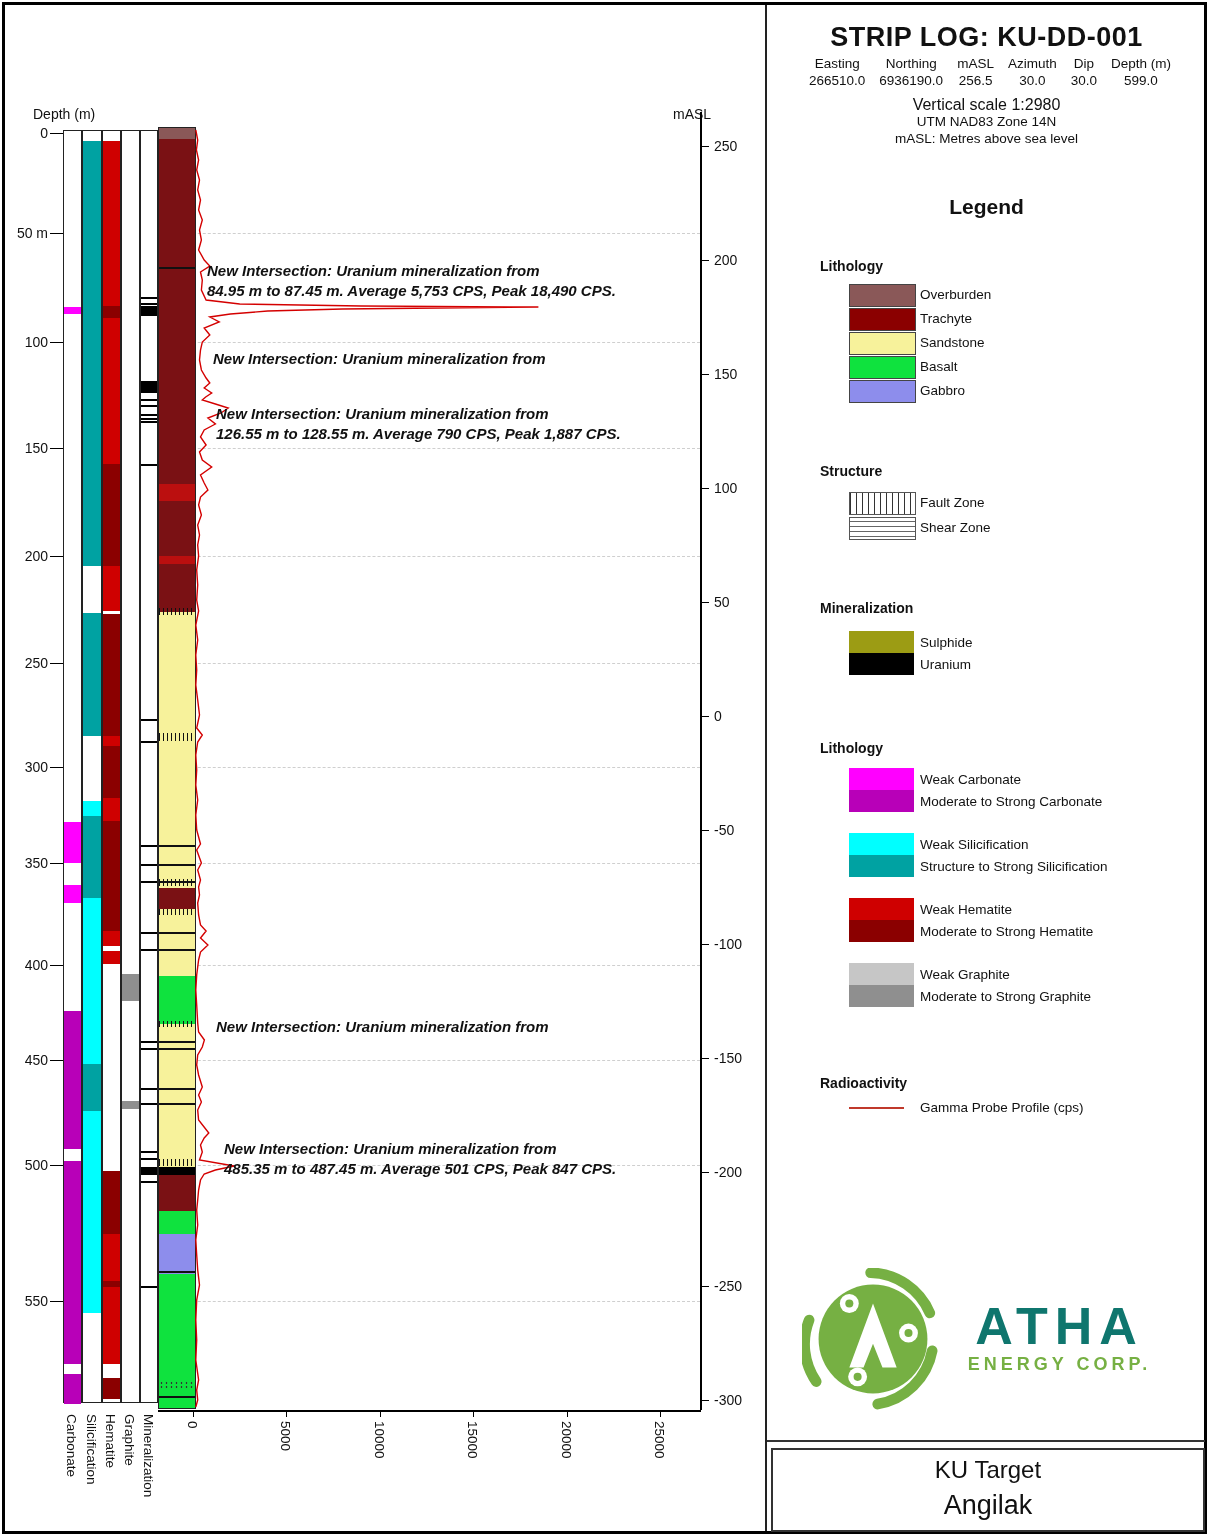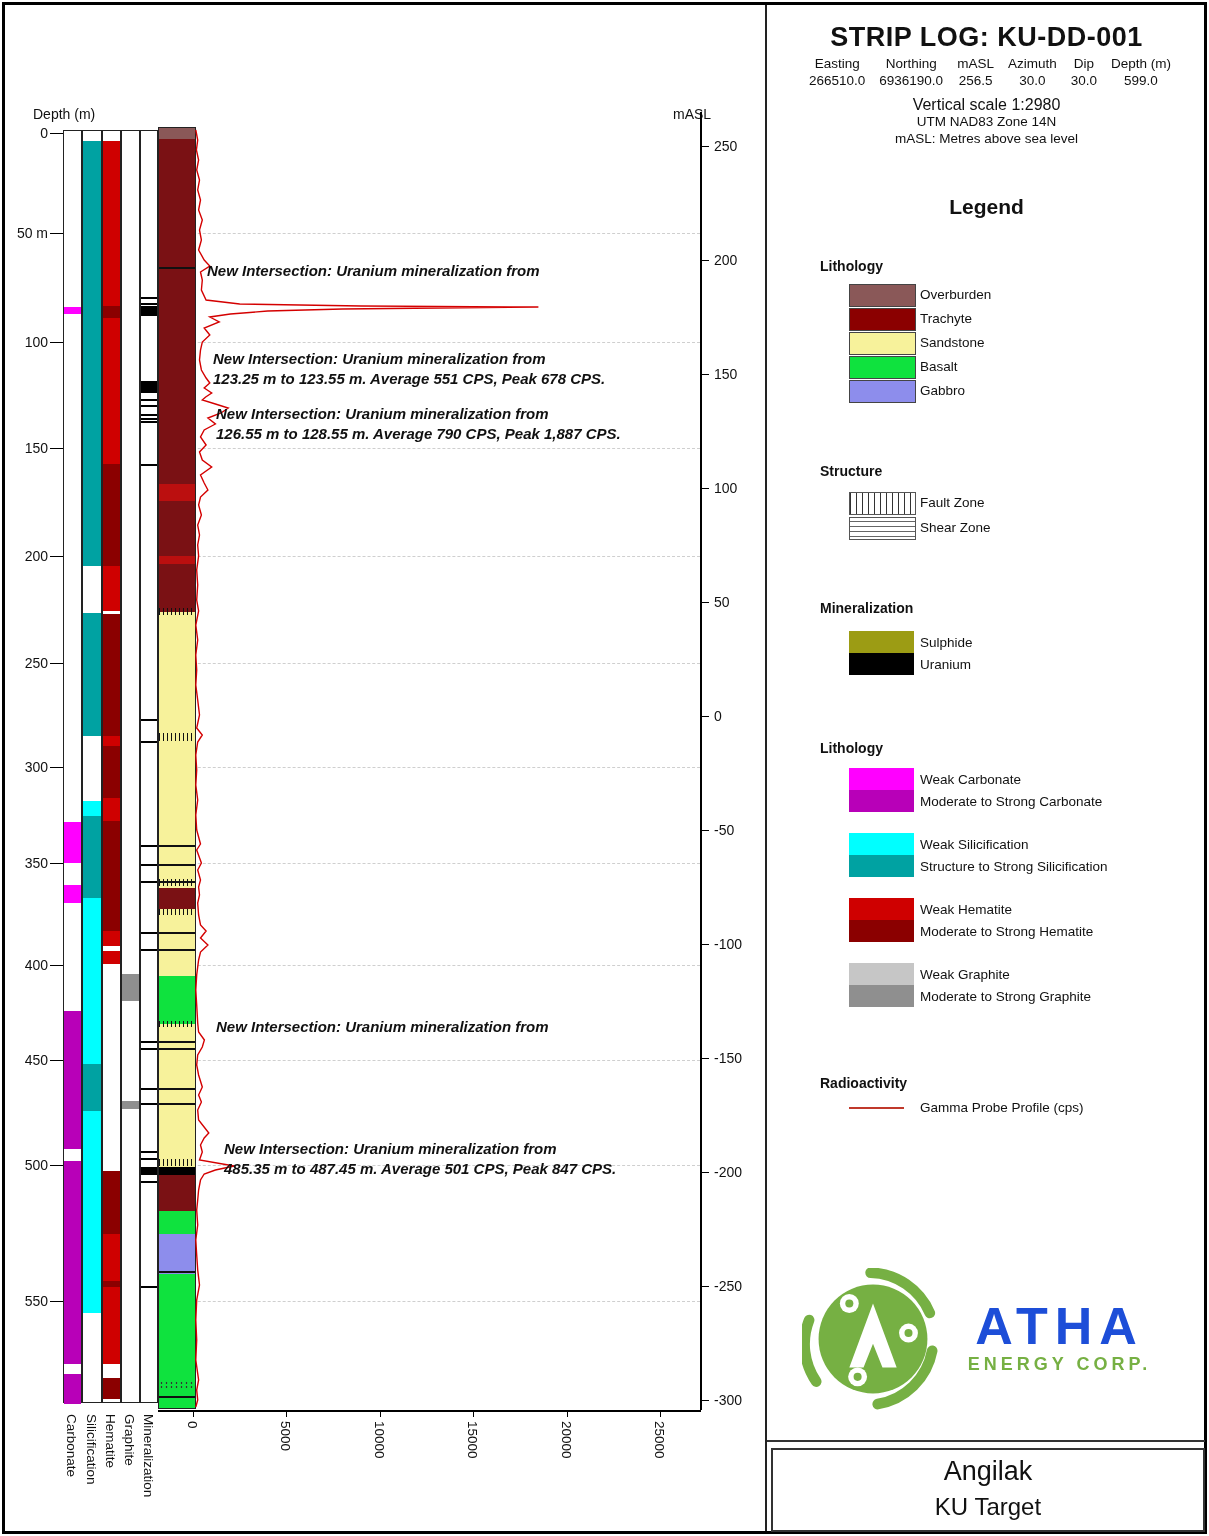--- a/index.html
+++ b/index.html
@@ -27,21 +27,21 @@
   .scale-line{font-size:13.5px;line-height:17px;}
   #legend-title{font-size:21px;font-weight:bold;}
   .sec-h{position:absolute;left:820px;font-size:14px;font-weight:bold;}
   .sw{position:absolute;left:849px;width:65px;}
   .sw-lbl{position:absolute;left:920px;font-size:13.5px;white-space:nowrap;}
   .patt{border:1px solid #555;background-color:#fff;}
   #fault-sw{background-image:repeating-linear-gradient(90deg,#333 0 1.5px,transparent 1.5px 6px);}
   #shear-sw{background-image:repeating-linear-gradient(0deg,transparent 0 2px,#666 2px 3px,transparent 3px 5px),repeating-linear-gradient(90deg,#0000 0 3px,#ffffffaa 3px 5px);}
   #gamma-line{position:absolute;left:849px;width:55px;height:2px;}
   #atha-text{position:absolute;left:952px;top:1300px;width:215px;text-align:center;}
-  #atha-name{font-size:52px;font-weight:bold;letter-spacing:7px;color:#1d4ed8;line-height:52px;}
+  #atha-name{font-size:52px;font-weight:bold;letter-spacing:7px;color:#0f766e;line-height:52px;}
   #atha-sub{font-size:18px;letter-spacing:4px;font-weight:bold;margin-top:2px;}
   #angilak-box{position:absolute;left:771px;top:1448px;width:430px;height:80px;border:2px solid #333;text-align:center;}
   #angilak-name{font-size:27px;margin-top:6px;}
   #ku-target{font-size:24px;margin-top:6px;}
   #sep1440{position:absolute;left:767px;top:1440px;width:438px;height:1.5px;background:#333;}
   #cps-title{position:absolute;left:240px;top:1478px;width:400px;text-align:center;
              font-size:16.5px;font-weight:bold;font-style:italic;}
 </style>
 </head>
 <body>
@@ -233,24 +233,24 @@
       <div class="band" style="top: 960px; height: 1.5px; background: rgb(17, 17, 17);"></div>
       <div class="band" style="top: 975px; height: 1.5px; background: rgb(17, 17, 17);"></div>
       <div class="band" style="top: 1143px; height: 1.5px; background: rgb(17, 17, 17);"></div>
       <div class="band" style="top: 1268px; height: 1.5px; background: rgb(17, 17, 17);"></div>
     </div>
     <svg width="766" height="1536" style="position: absolute; left: 0px; top: 0px; pointer-events: none;">
       <polyline points="195.8,130 197.7,140 196.4,150 198.6,160 196.7,170 199.5,180 197.7,190 200.5,200 198.6,210 202.3,220 199.5,230 201.4,240 198.6,250 204.2,260 209.8,266 200.5,272 202.3,280 201.4,290 206.1,300 239.7,304 361.1,306 538.4,307 342.4,309 267.7,311 230.4,314 209.8,317 219.2,322 204.2,328 209.8,335 202.3,342 200.5,350 199.5,360 201.4,370 206.1,378 209.8,383 204.2,388 211.7,393 205.7,397 202.3,400 215.4,404 228.2,408 221.0,413 207.9,418 215.4,424 204.2,430 200.5,437 206.1,445 199.5,452 202.3,460 211.7,467 200.5,475 204.2,483 207.9,490 200.5,497 198.6,505 201.4,515 197.7,525 199.5,535 197.7,545 198.6,556 196.7,570 197.7,585 196.7,600 198.6,611 195.8,625 197.7,640 195.8,655 196.7,670 195.8,685 197.7,700 199.5,715 196.7,728 202.3,735 197.7,742 195.8,755 196.7,770 195.8,785 197.7,800 195.8,815 196.7,830 200.5,844 196.7,850 201.4,863 197.7,870 200.5,880 198.6,887 199.5,895 197.7,903 198.6,915 200.5,925 206.1,931 200.5,938 207.9,945 200.5,952 198.6,960 196.7,975 195.8,990 196.7,1005 197.7,1023 198.6,1032 204.4,1040 202.3,1047 197.7,1055 196.7,1065 198.6,1075 202.3,1087 198.6,1095 201.4,1102 197.7,1110 198.6,1120 208.8,1133 204.2,1138 200.5,1145 202.3,1152 199.5,1160 234.1,1166 215.4,1170 204.2,1174 200.5,1180 198.6,1190 197.7,1200 196.7,1210 197.7,1225 195.8,1240 196.7,1255 197.7,1270 199.5,1285 196.7,1300 195.8,1320 196.7,1340 195.8,1360 198.6,1380 196.7,1390 197.7,1400 195.8,1407" fill="none" stroke="#d40000" stroke-width="1.4"></polyline>
     </svg>
     <div class="ann" style="left: 207px; top: 261px;">
       <div>New Intersection: Uranium mineralization from</div>
+      <div>84.95 m to 87.45 m. Average 5,753 CPS, Peak 18,490 CPS.</div>
     </div>
     <div class="ann" style="left: 213px; top: 349px;">
       <div>New Intersection: Uranium mineralization from</div>
-      <div>123.25 m to 123.55 m. Average 551 CPS, Peak 678 CPS.</div>
     </div>
     <div class="ann" style="left: 216px; top: 404px;">
       <div>New Intersection: Uranium mineralization from</div>
       <div>126.55 m to 128.55 m. Average 790 CPS, Peak 1,887 CPS.</div>
     </div>
     <div class="ann" style="left: 216px; top: 1017px;">
       <div>New Intersection: Uranium mineralization from</div>
     </div>
     <div class="ann" style="left: 224px; top: 1139px;">
       <div>New Intersection: Uranium mineralization from</div>
@@ -325,22 +325,22 @@
     <circle cx="47" cy="92" r="3.4" fill="#76b043"></circle>
   <path d="M60 30 L80 84 L68 84 L60 64 L52 84 L40 84 Z" fill="#ffffff"></path>
 </svg>
 <div id="atha-text">
   <div id="atha-name">ATHA</div>
   <div id="atha-sub" style="color: rgb(118, 176, 67);">ENERGY CORP.</div>
 </div>
 
 <div id="sep1440"></div>
 <div id="angilak-box">
+  <div id="ku-target">KU Target</div>
   <div id="angilak-name">Angilak</div>
-  <div id="ku-target">KU Target</div>
 </div>
 
 <div class="sw abs" style="top: 284px; height: 21px; background: rgb(138, 88, 88); border: 1px solid rgb(68, 68, 68);"></div>
 <div class="sw-lbl" style="top: 287px;">Overburden</div>
 <div class="sw abs" style="top: 308px; height: 21px; background: rgb(139, 0, 0); border: 1px solid rgb(68, 68, 68);"></div>
 <div class="sw-lbl" style="top: 311px;">Trachyte</div>
 <div class="sw abs" style="top: 332px; height: 21px; background: rgb(247, 242, 155); border: 1px solid rgb(68, 68, 68);"></div>
 <div class="sw-lbl" style="top: 335px;">Sandstone</div>
 <div class="sw abs" style="top: 356px; height: 21px; background: rgb(15, 226, 62); border: 1px solid rgb(68, 68, 68);"></div>
 <div class="sw-lbl" style="top: 359px;">Basalt</div>

